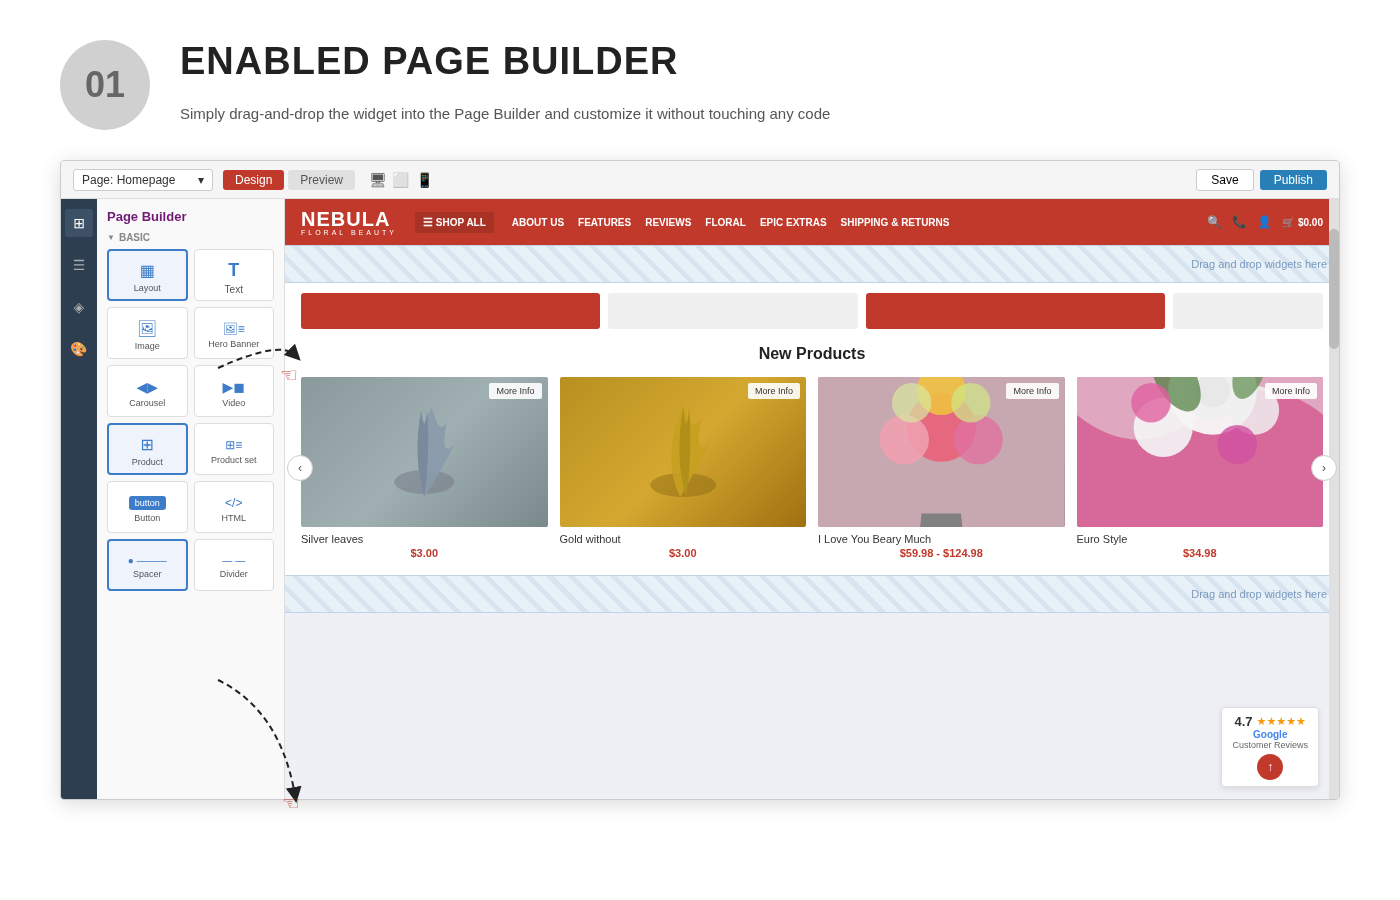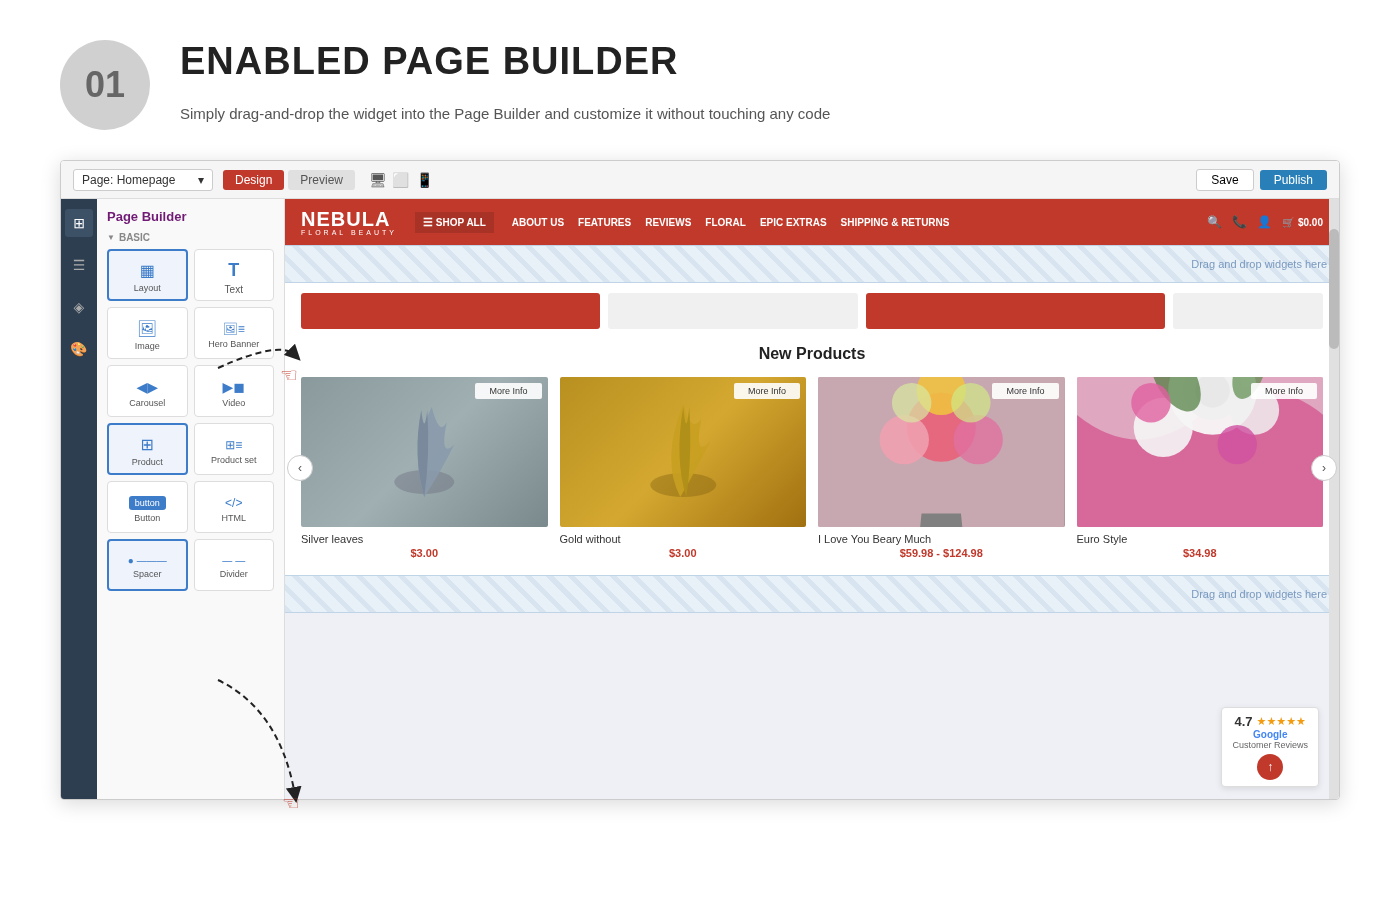--- a/index.html
+++ b/index.html
@@ -197,21 +197,21 @@
       border-radius: 2px;
       background: #ddd;
       display: flex; align-items: center; justify-content: center;
       overflow: hidden;
     }
     .more-info-btn {
       position: absolute;
       top: 6px; right: 6px;
       background: rgba(255,255,255,0.9);
       border: none; border-radius: 2px;
-      font-size: 9px; color: #333; padding: 3px 14px; cursor: pointer;
+      font-size: 9px; color: #333; padding: 3px 7px; cursor: pointer;
     }
     .product-name {
       font-size: 11px; color: #333; margin-top: 6px;
     }
     .product-price {
       text-align: center; font-size: 11px; color: #c0392b; margin-top: 2px; font-weight: bold;
     }
     .carousel-arrow {
       position: absolute;
       top: 50%; transform: translateY(-50%);

